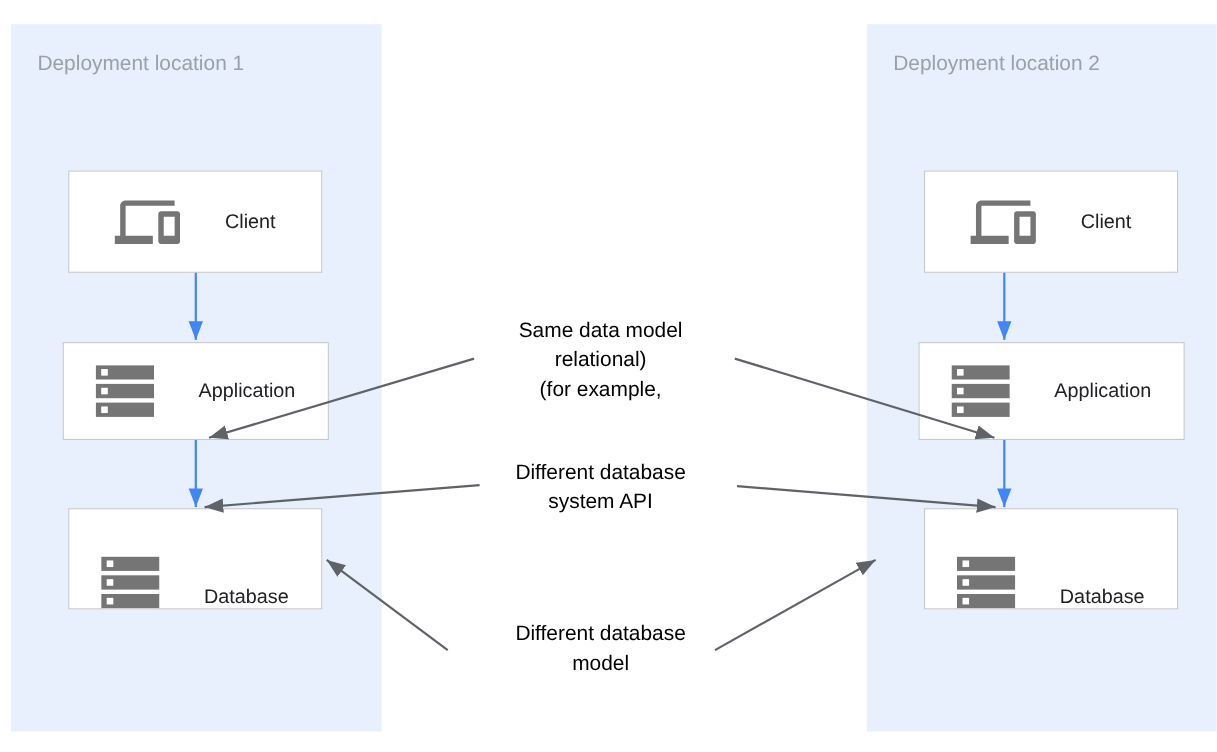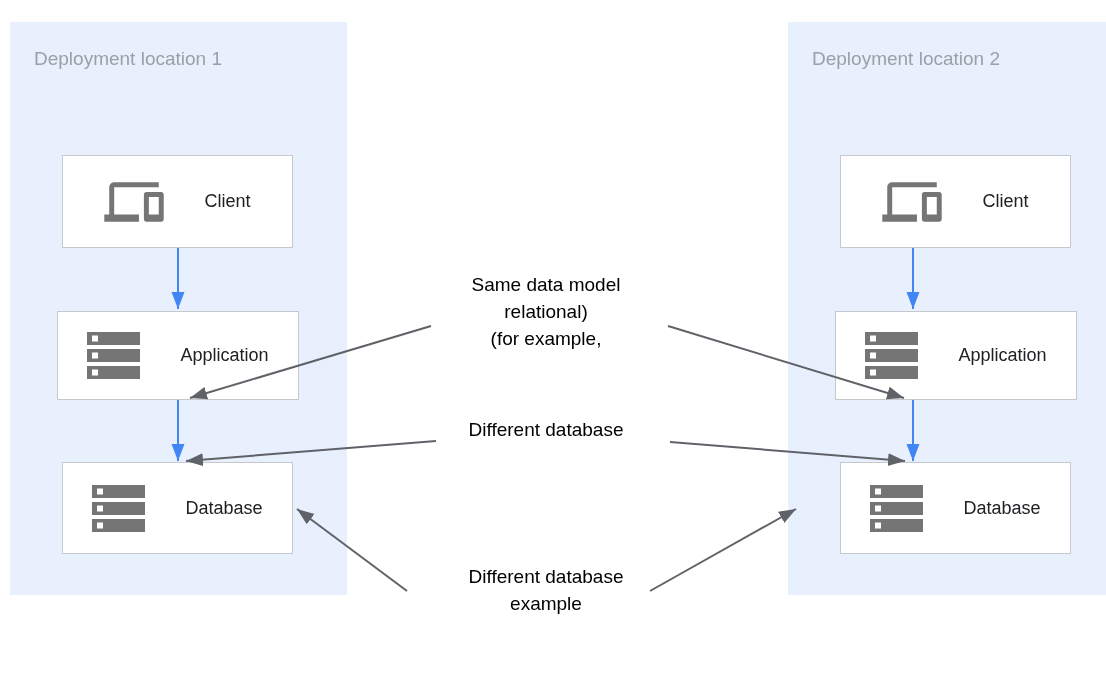--- a/index.html
+++ b/index.html
@@ -22,21 +22,21 @@
     position: relative;
     width: 1106px;
     height: 684px;
     background: #ffffff;
     overflow: hidden;
   }
   .panel {
     position: absolute;
     top: 22px;
     width: 337px;
-    height: 573px;
+    height: 643px;
     background: var(--panel-bg);
   }
   .panel.left  { left: 10px; }
   .panel.right { left: 745px; margin-left: 43px; }
   .panel-title {
     position: absolute;
     left: 24px;
     top: 26px;
     font-size: 19px;
     font-weight: 400;
@@ -47,42 +47,42 @@
     position: absolute;
     background: var(--box-bg);
     border: 1px solid var(--box-border);
     display: flex;
     align-items: center;
     justify-content: center;
     gap: 40px;
   }
   .node-client      { left: 52px; top: 133px; width: 231px; height: 93px; }
   .node-application { left: 47px; top: 289px; width: 242px; height: 89px; justify-content: center; }
-  .node-database    { left: 52px; top: 440px; width: 231px; height: 92px; }
+  .node-database    { left: 52px; top: 440px; width: 231px; height: 92px; align-items: flex-end; }
   .node-label {
     font-size: 18px;
     color: var(--label-text);
     white-space: nowrap;
   }
   .node-icon { display: inline-flex; }
   .node-icon svg { display: block; }
   .icon-devices-fill { fill: var(--icon-gray); }
   .icon-storage-bar  { fill: var(--icon-gray); }
   .icon-storage-dot  { fill: #ffffff; }
   .annotation {
     position: absolute;
     left: 406px;
     width: 280px;
     text-align: center;
     font-size: 19px;
     line-height: 27px;
     color: var(--annotation-text);
   }
   .annotation span { display: block; }
-  .annotation-1 { top: 271px; }
+  .annotation-1 { top: 287px; }
   .annotation-2 { top: 416px; }
   .annotation-3 { top: 563px; }
   .arrows-layer {
     position: absolute;
     left: 0; top: 0;
     width: 1106px;
     height: 684px;
     pointer-events: none;
   }
   .arrow-blue-line { stroke: var(--arrow-blue); stroke-width: 2; }
@@ -177,24 +177,25 @@
     </div>
   </section>
 
   <div class="annotation annotation-1">
     <span>Same data model</span>
     <span>relational)</span>
     <span>(for example,</span>
   </div>
   <div class="annotation annotation-2">
     <span>Different database</span>
+    <span>system API</span>
   </div>
   <div class="annotation annotation-3">
     <span>Different database</span>
-    <span>example</span>
+    <span>model</span>
   </div>
 
   <svg class="arrows-layer" width="1106" height="684" viewBox="0 0 1106 684">
     <defs>
       <marker id="headBlue" markerUnits="userSpaceOnUse" markerWidth="18" markerHeight="15" refX="17" refY="7.5" orient="auto">
         <path class="mk-blue" d="M0,1 L17,7.5 L0,14 Z"></path>
       </marker>
       <marker id="headGray" markerUnits="userSpaceOnUse" markerWidth="18" markerHeight="15" refX="17" refY="7.5" orient="auto">
         <path class="mk-gray" d="M0,1 L17,7.5 L0,14 Z"></path>
       </marker>

